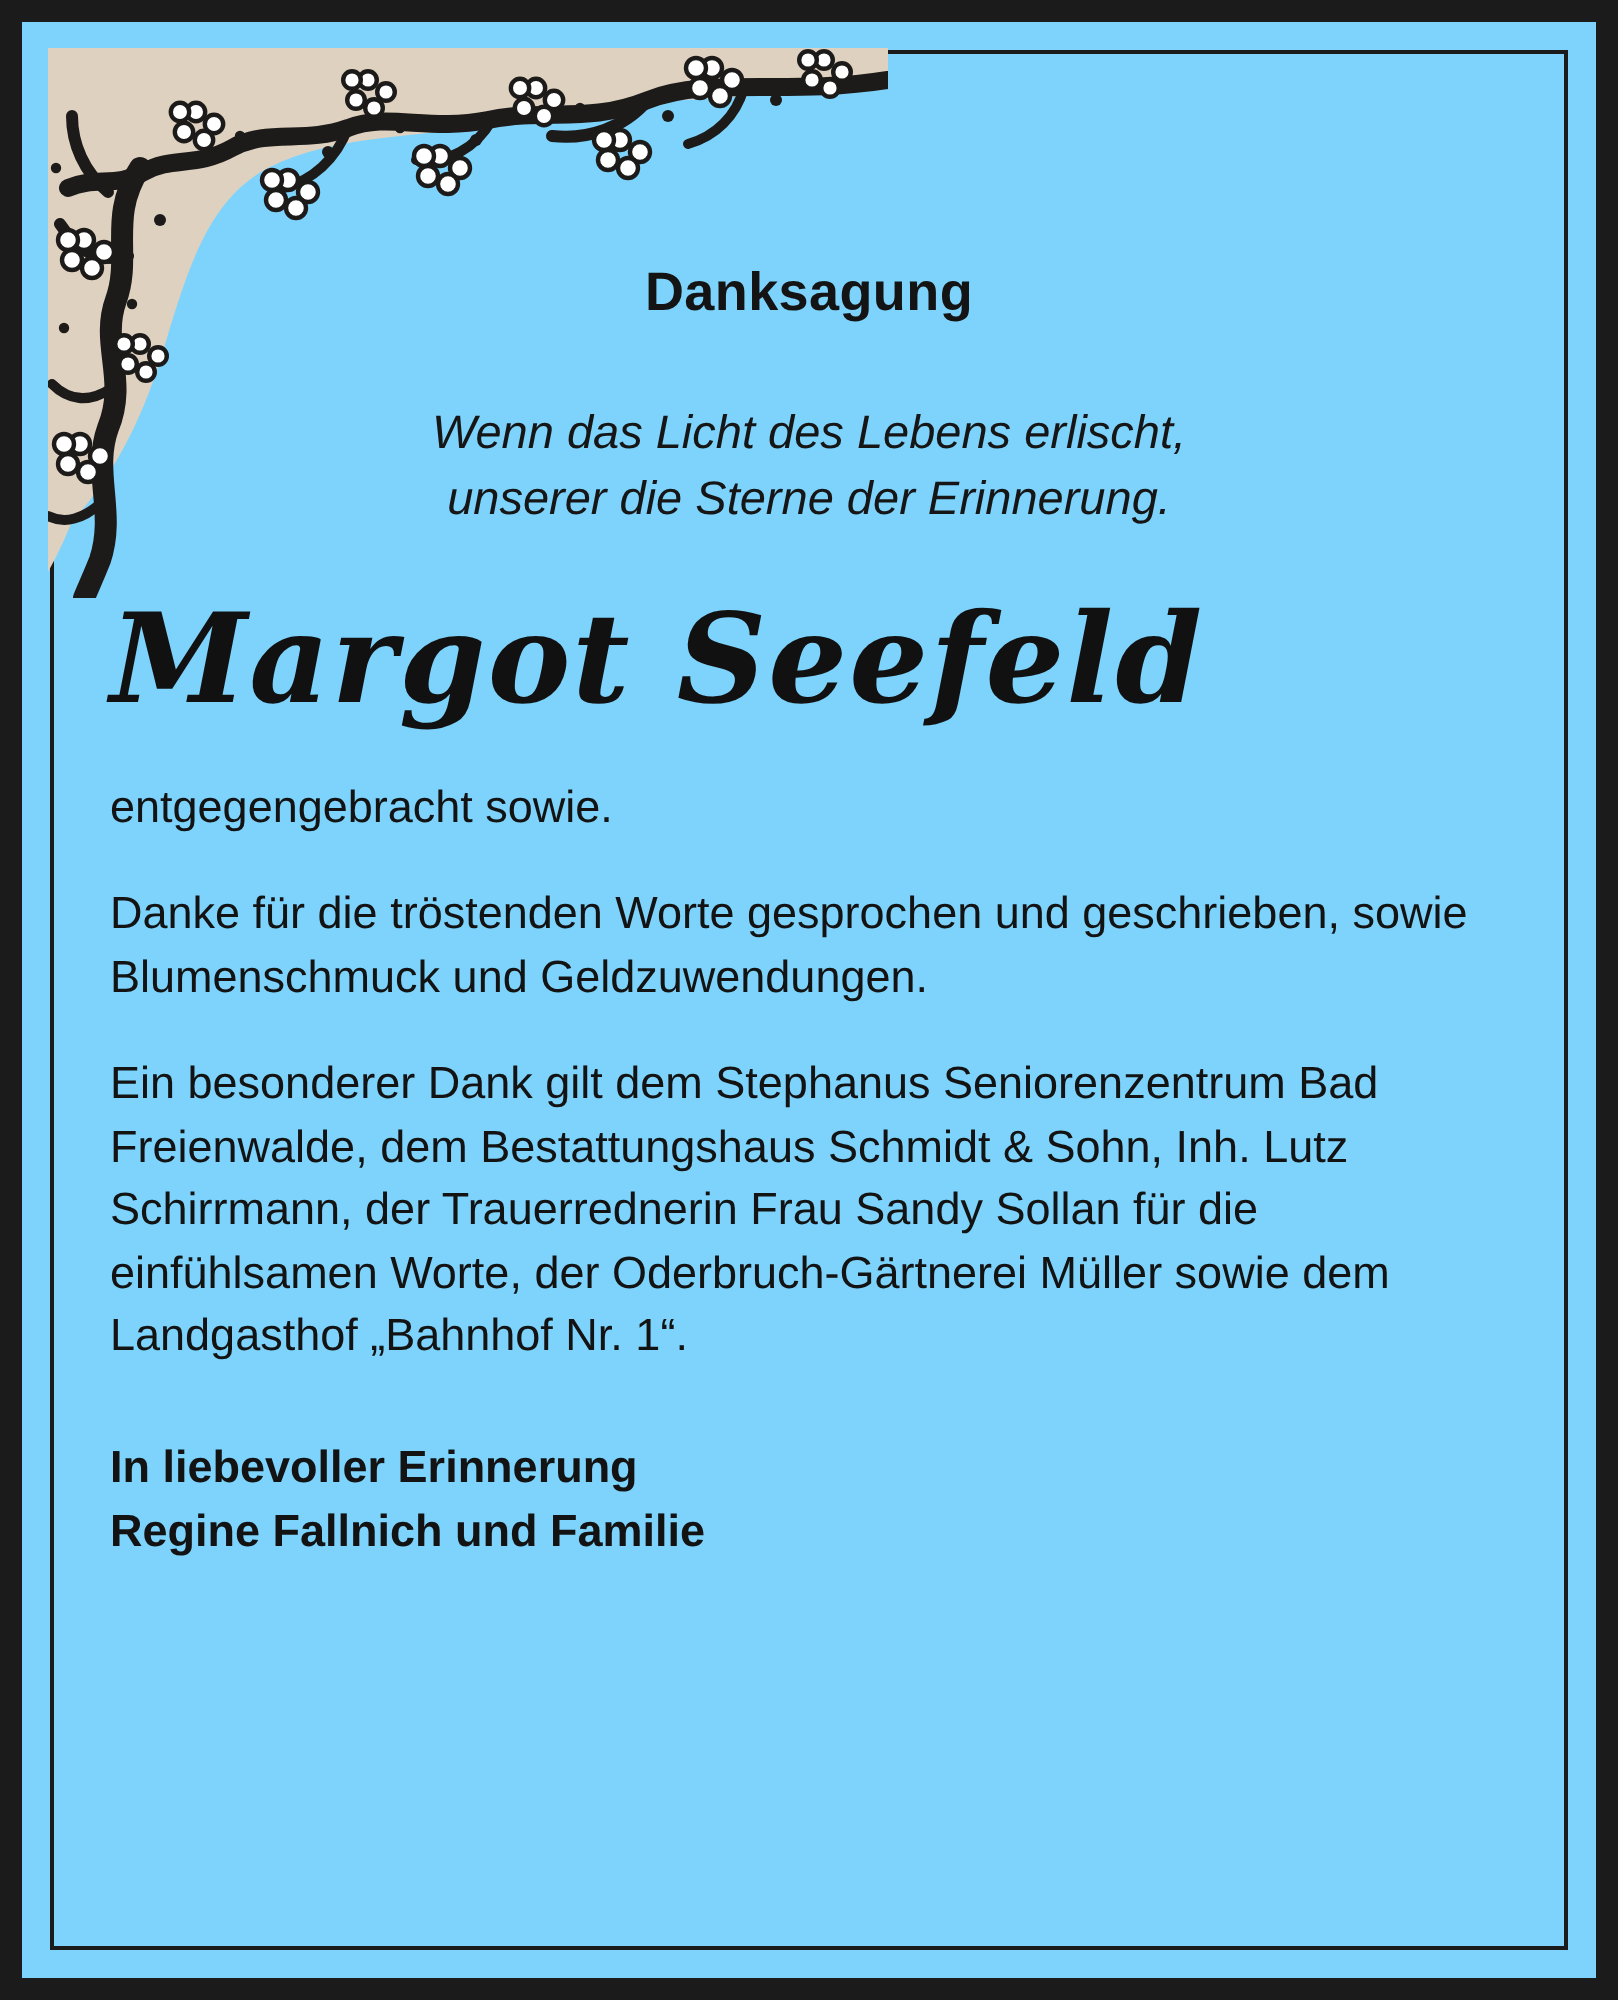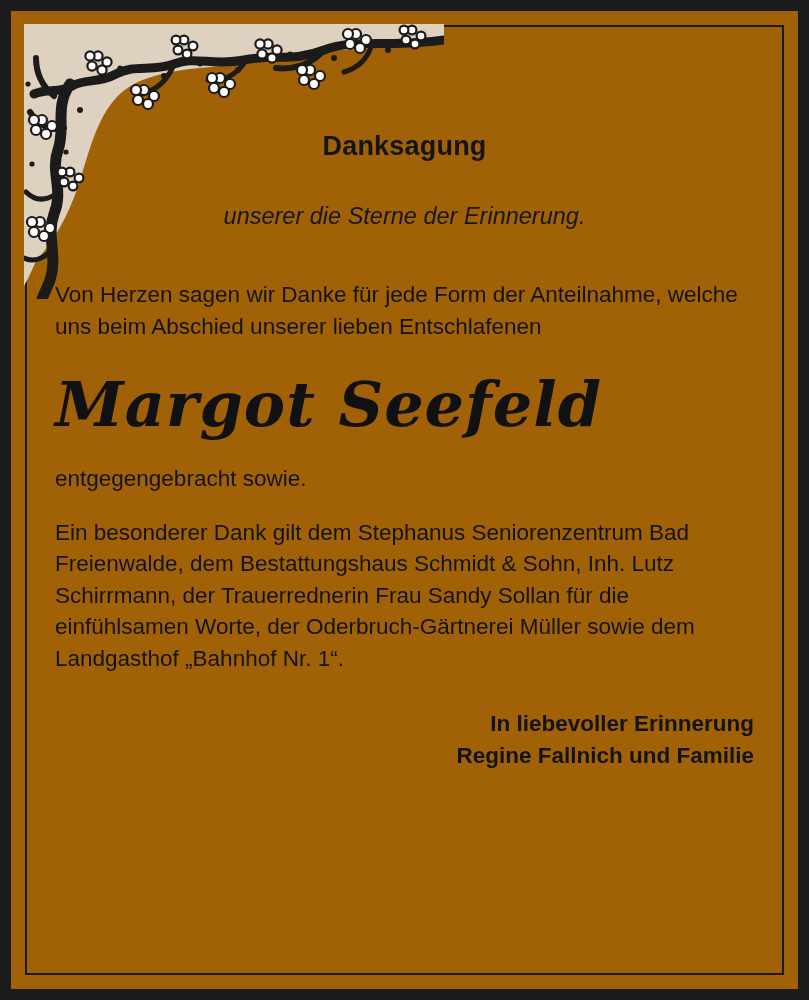--- a/index.html
+++ b/index.html
@@ -11,21 +11,21 @@
     width: 809px;
     height: 1000px;
     font-family: "Liberation Sans", sans-serif;
     overflow: hidden;
   }
 
   .notice {
     position: relative;
     width: 809px;
     height: 1000px;
-    background: #a16207;
+    background: #7dd3fc;
     box-sizing: border-box;
     border: 11px solid #1b1b1b;
   }
 
   
   .inner-rule {
     position: absolute;
     left: 14px;
     top: 14px;
     right: 14px;
@@ -104,21 +104,20 @@
     margin-top: 30px;
     margin-bottom: 6px;
   }
 
   .closing {
     font-size: 22.5px;
     font-weight: bold;
     line-height: 1.42;
     color: #131313;
     margin-top: 34px;
-    text-align: right;
   }
 
   .place {
     font-size: 22.5px;
     color: #131313;
     margin-top: 34px;
   }
 </style>
 </head>
 <body>
@@ -245,29 +244,30 @@
         <circle cx="4" cy="60" r="2.6"></circle>
       </g>
     </svg>
   </div>
 
   <div class="content">
 
     <div class="kicker">Danksagung</div>
 
     <div class="verse">
+      <div>Wenn das Licht des Lebens erlischt,</div>
       <div>unserer die Sterne der Erinnerung.</div>
     </div>
 
-    <div class="para lead">Von Herzen sagen wir Danke für jede Form der Anteilnahme, welche uns beim Abschied unserer lieben Entschlafenen</div>
 
     <div class="name">Margot Seefeld</div>
 
     <div class="para">entgegengebracht sowie.</div>
 
+    <div class="para tight">Danke für die tröstenden Worte gesprochen und geschrieben, sowie Blumenschmuck und Geldzuwendungen.</div>
 
     <div class="para tight">Ein besonderer Dank gilt dem Stephanus Seniorenzentrum Bad Freienwalde, dem Bestattungshaus Schmidt &amp; Sohn, Inh. Lutz Schirrmann, der Trauerrednerin Frau Sandy Sollan  für die einfühlsamen Worte, der Oderbruch-Gärtnerei Müller sowie dem Landgasthof „Bahnhof Nr. 1“.</div>
 
     <div class="closing">
       <div>In liebevoller Erinnerung</div>
       <div>Regine Fallnich und Familie</div>
     </div>
 
 
   </div>

